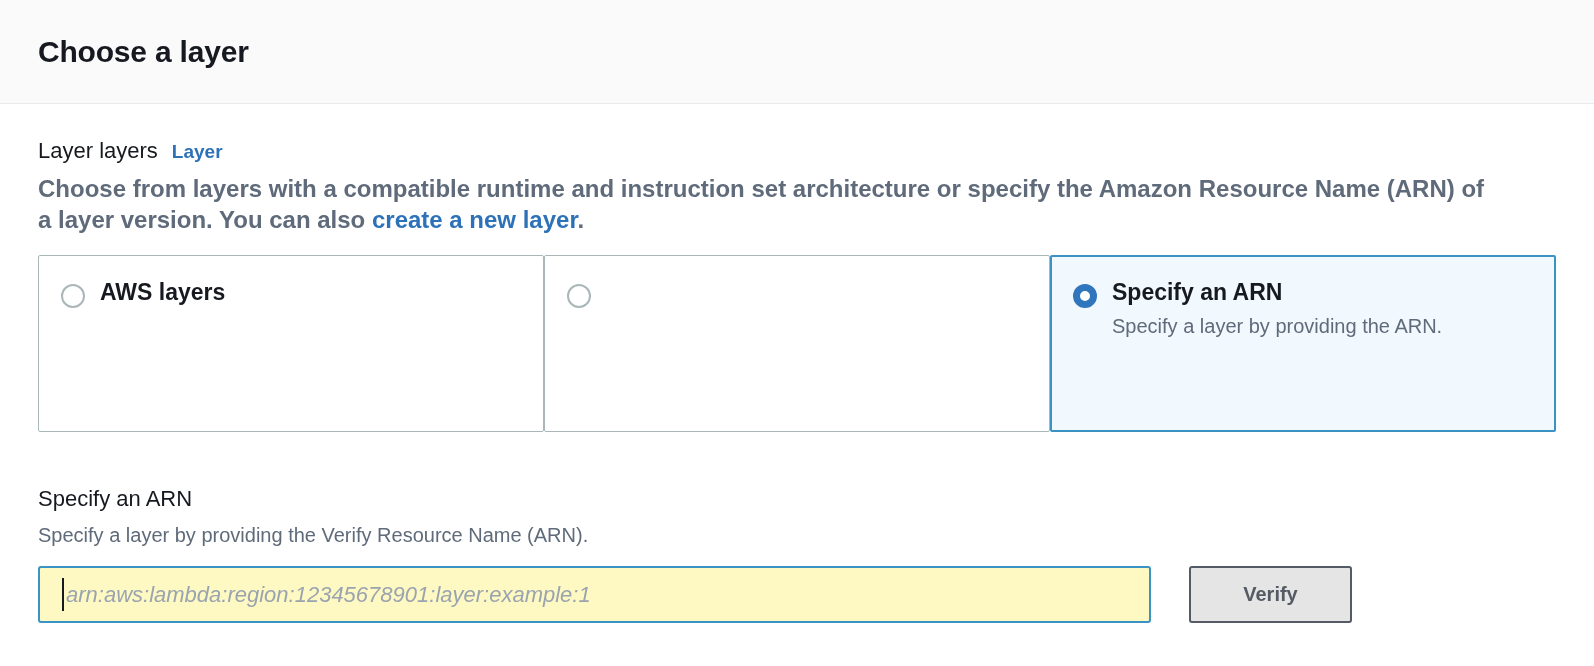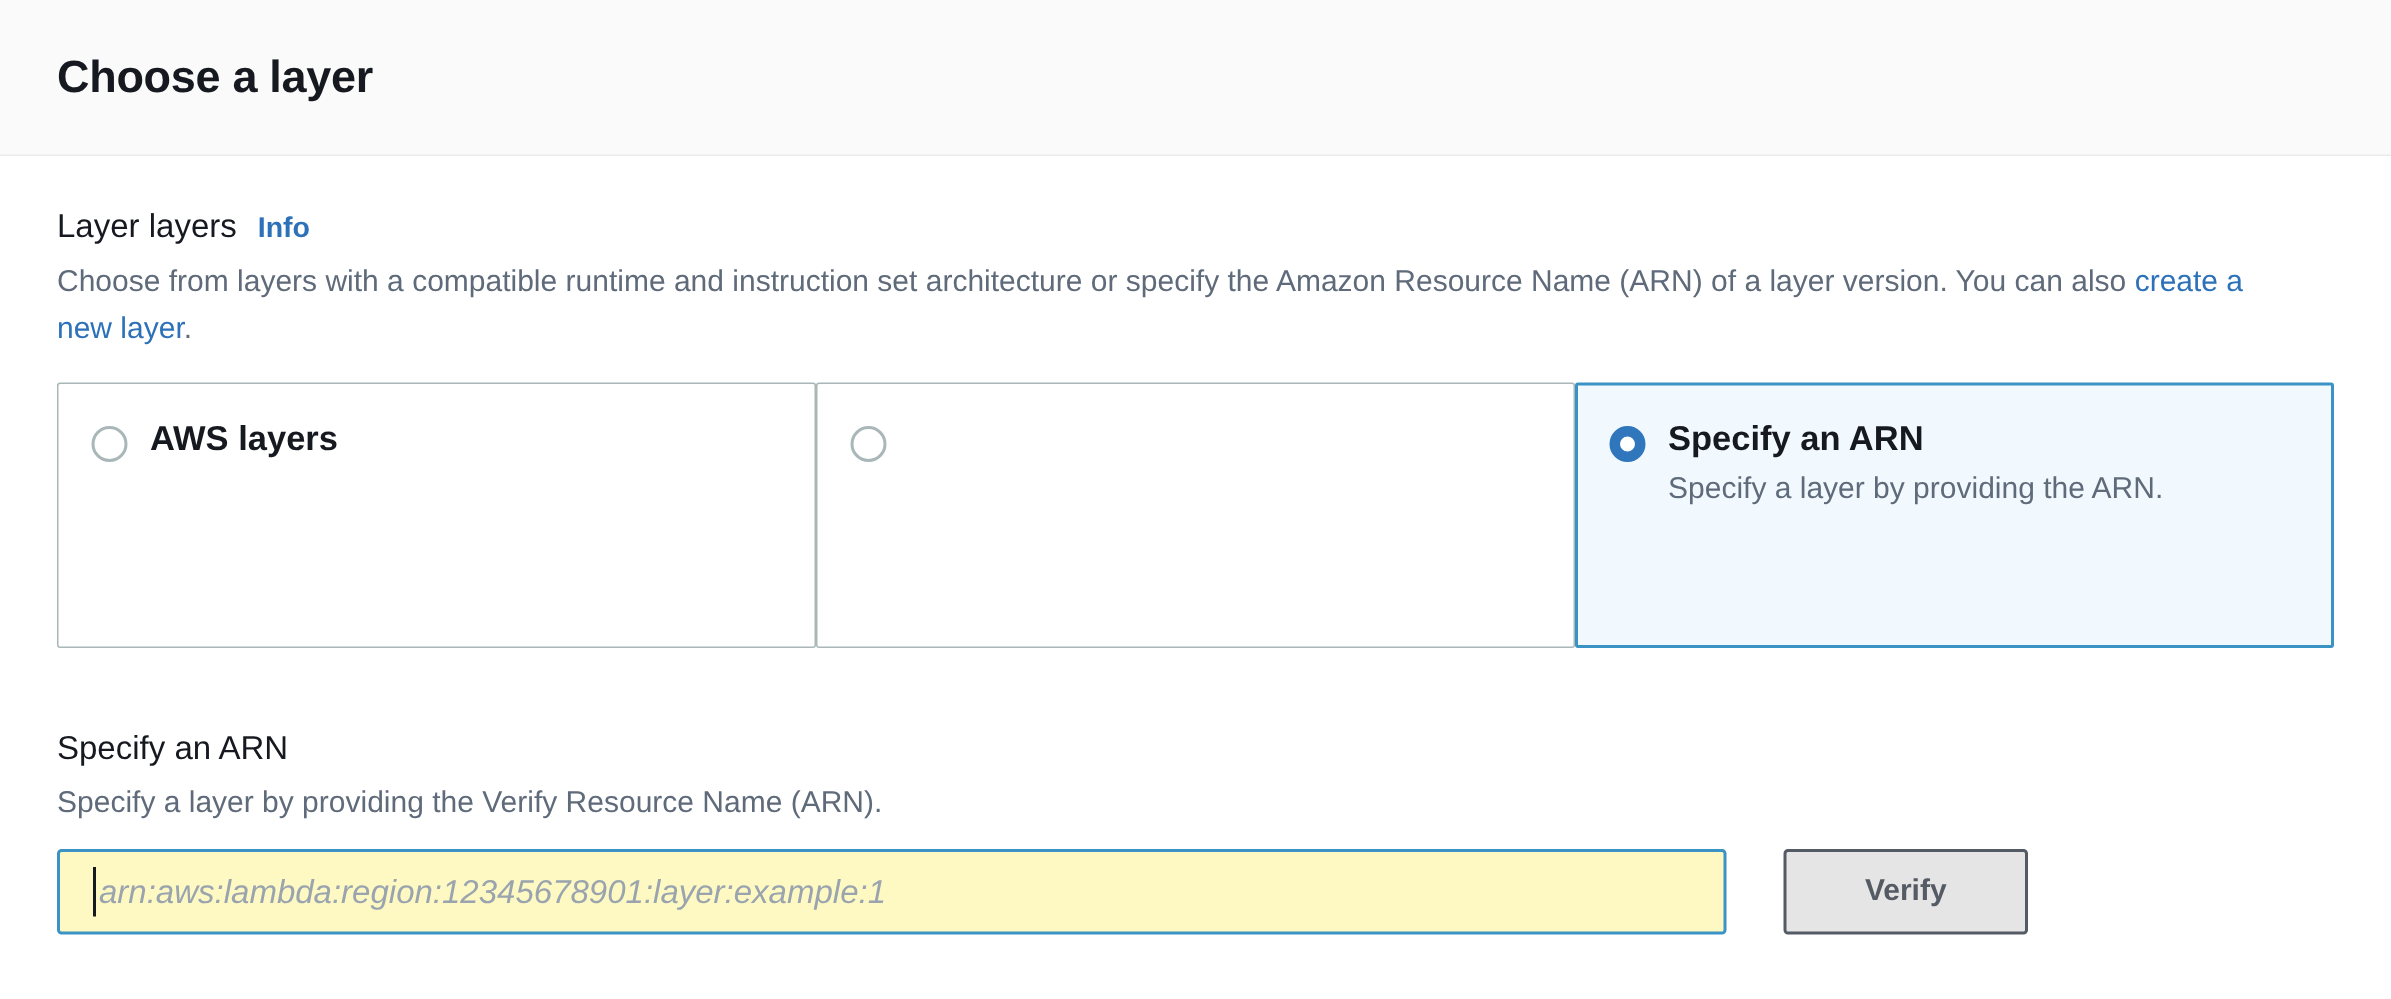--- a/index.html
+++ b/index.html
@@ -63,24 +63,25 @@
   .info-link {
     font-size: 19px;
     font-weight: bold;
     color: #2d72b8;
     text-decoration: none;
     cursor: pointer;
   }
 
   .field-description {
     margin-top: 9px;
-    font-size: 20px;
+    font-size: 24px;
     line-height: 31px;
     color: #5f6b7a;
     max-width: 1460px;
+    font-weight: bold;
   }
   .inline-link {
     color: #2d72b8;
     text-decoration: none;
     cursor: pointer;
   }
 
   
   .radio-cards {
     display: flex;
@@ -210,21 +211,21 @@
 <div class="modal">
 
   <div class="modal-header">
     <h1 class="modal-title">Choose a layer</h1>
   </div>
 
   <div class="modal-body">
 
     <div class="field-label-row">
       <span class="field-label">Layer layers</span>
-      <a class="info-link">Info</a>
+      <a class="info-link">Layer</a>
     </div>
 
     <div class="field-description">
       <span>Choose from layers with a compatible runtime and instruction set architecture or specify the Amazon Resource Name (ARN) of a layer version. You can also </span><a class="inline-link">create a new layer</a><span>.</span>
     </div>
 
     <div class="radio-cards">
 
       <div class="radio-card">
         <span class="radio-outer"></span>

